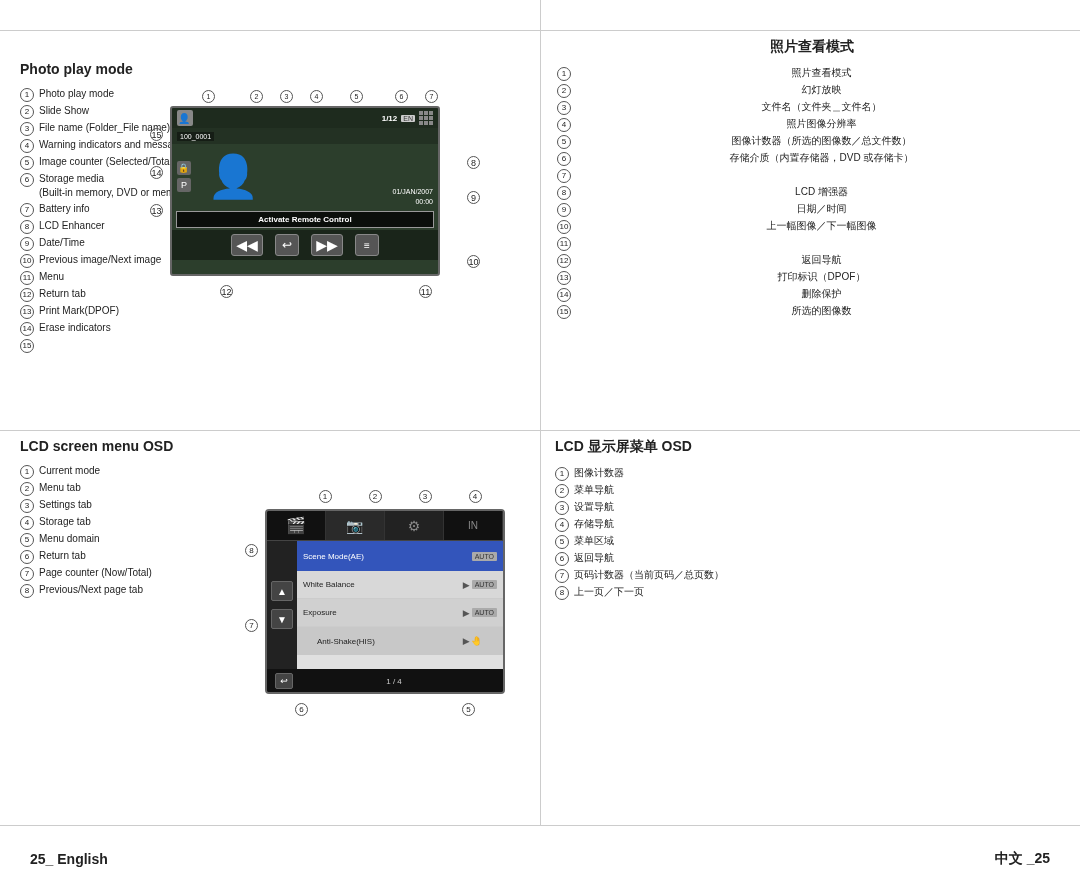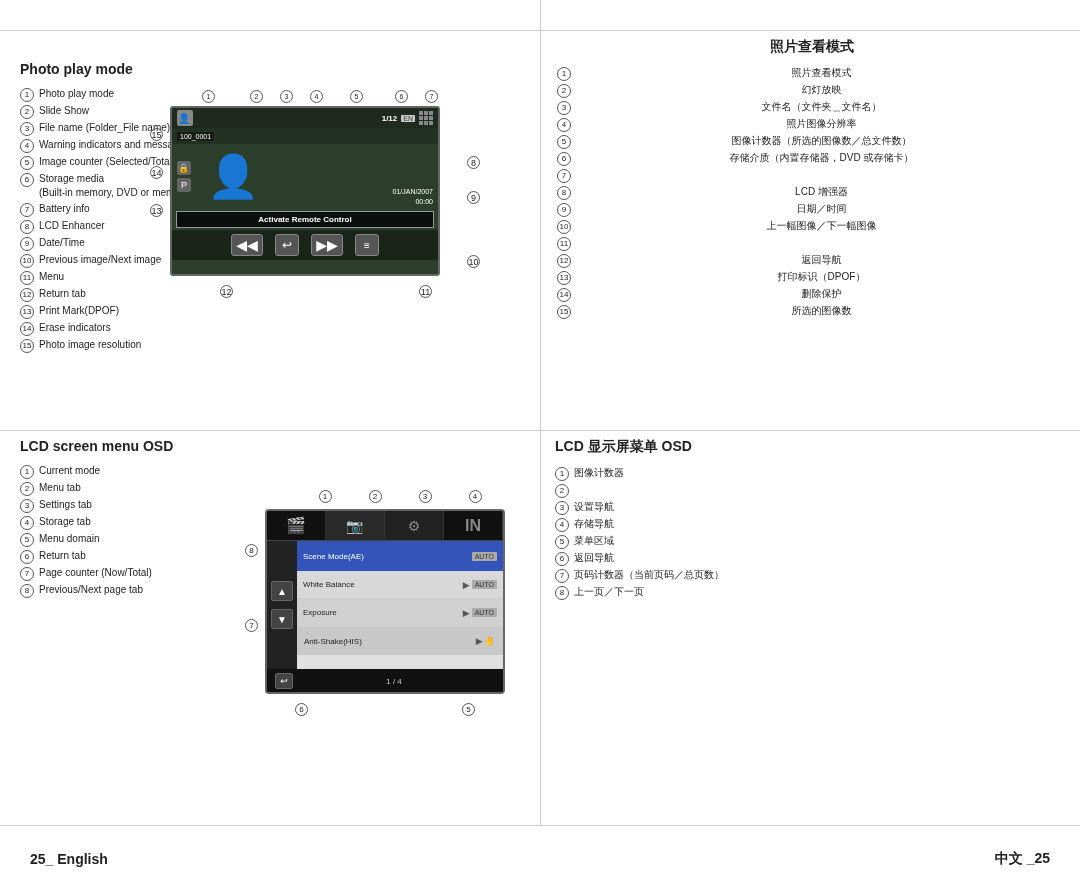--- a/index.html
+++ b/index.html
@@ -225,21 +225,20 @@
       <li>
           <span class="num-circle">13</span>
           <span class="list-text">Print Mark(DPOF)</span>
         </li>
       <li>
           <span class="num-circle">14</span>
           <span class="list-text">Erase indicators</span>
         </li>
       <li>
           <span class="num-circle">15</span>
-          <span class="list-text">Photo image resolution</span>
         </li>
     </ul>
   </div>
 
   <div style="position:absolute; top:90px; left:160px; width:300px;">
 
     <div style="display:flex; justify-content:space-around; padding:0 20px 2px 40px; font-size:9px; position:relative;">
       <span style="position:absolute; left:42px; top:0;"><span style="display:inline-flex;align-items:center;justify-content:center;width:13px;height:13px;border:1px solid #555;border-radius:50%;font-size:7px;">1</span></span>
       <span style="position:absolute; left:90px; top:0;"><span style="display:inline-flex;align-items:center;justify-content:center;width:13px;height:13px;border:1px solid #555;border-radius:50%;font-size:7px;">2</span></span>
       <span style="position:absolute; left:120px; top:0;"><span style="display:inline-flex;align-items:center;justify-content:center;width:13px;height:13px;border:1px solid #555;border-radius:50%;font-size:7px;">3</span></span>
@@ -445,21 +444,21 @@
 
       <span style="position:absolute; bottom:-22px; left:30px; display:inline-flex;align-items:center;justify-content:center;width:13px;height:13px;border:1px solid #555;border-radius:50%;font-size:8px;">6</span>
       <span style="position:absolute; bottom:-22px; right:60px; display:inline-flex;align-items:center;justify-content:center;width:13px;height:13px;border:1px solid #555;border-radius:50%;font-size:8px;">5</span>
 
       <div style="width:240px; height:185px; background:#1a1a1a; border:2px solid #666; border-radius:4px; overflow:hidden; position:relative;">
 
         <div style="display:flex; height:30px; background:#111; border-bottom:1px solid #444;">
           <div style="flex:1; display:flex;align-items:center;justify-content:center; color:#888; font-size:16px; border-right:1px solid #333;">🎬</div>
           <div style="flex:1; display:flex;align-items:center;justify-content:center; color:#fff; font-size:14px; background:#2a2a2a; border-right:1px solid #333;">📷</div>
           <div style="flex:1; display:flex;align-items:center;justify-content:center; color:#888; font-size:14px; background:#222; border-right:1px solid #333;">⚙</div>
-          <div style="flex:1; display:flex;align-items:center;justify-content:center; color:#888; font-size:16px; border-right:1px solid #333;font-weight:bold;">IN</div>
+          <div style="flex:1; display:flex;align-items:center;justify-content:center; color:#888; font-size:10px; border-right:1px solid #333;">IN</div>
         </div>
 
         <div style="display:flex; height:128px;">
 
           <div style="width:30px; background:#222; display:flex; flex-direction:column; align-items:center; justify-content:center; gap:8px; padding:4px;">
             <div style="width:22px;height:20px;background:#444;border:1px solid #666;border-radius:2px;display:flex;align-items:center;justify-content:center;color:#fff;font-size:10px;">▲</div>
             <div style="width:22px;height:20px;background:#444;border:1px solid #666;border-radius:2px;display:flex;align-items:center;justify-content:center;color:#fff;font-size:10px;">▼</div>
           </div>
 
           <div style="flex:1; background:#e0e0e0;">
@@ -478,21 +477,21 @@
             </div>
 
             <div style="display:flex;align-items:center;justify-content:space-between;padding:2px 6px;background:#d0d0d0;height:28px;border-bottom:1px solid #ccc;">
               <span style="font-size:8px;">Exposure</span>
               <div style="display:flex;align-items:center;gap:2px;">
                 <span style="font-size:9px;color:#555;">▶</span>
                 <span style="font-size:7px;background:#aaa;color:#333;padding:1px 3px;border-radius:1px;">AUTO</span>
               </div>
             </div>
 
-            <div style="display:flex;align-items:center;justify-content:space-between;padding:2px 7px;background:#c8c8c8;height:28px;">
+            <div style="display:flex;align-items:center;justify-content:space-between;padding:2px 20px;background:#c8c8c8;height:28px;">
               <span style="font-size:8px;">Anti-Shake(HIS)</span>
               <div style="display:flex;align-items:center;gap:2px;">
                 <span style="font-size:9px;color:#555;">▶</span>
                 <span style="font-size:9px;color:#333;">🤚</span>
               </div>
             </div>
           </div>
         </div>
 
         <div style="display:flex;align-items:center;justify-content:space-between;padding:2px 8px;background:#111;height:24px;color:#fff;font-size:8px;">
@@ -507,20 +506,21 @@
 
   <div class="section-bottom-right">
     <div class="section-heading">LCD 显示屏菜单 OSD</div>
     <ul class="numbered-list">
       <li>
           <span class="num-circle">1</span>
           <span class="list-text">图像计数器</span>
         </li>
       <li>
           <span class="num-circle">2</span>
+          <span class="list-text">菜单导航</span>
         </li>
       <li>
           <span class="num-circle">3</span>
           <span class="list-text">设置导航</span>
         </li>
       <li>
           <span class="num-circle">4</span>
           <span class="list-text">存储导航</span>
         </li>
       <li>

